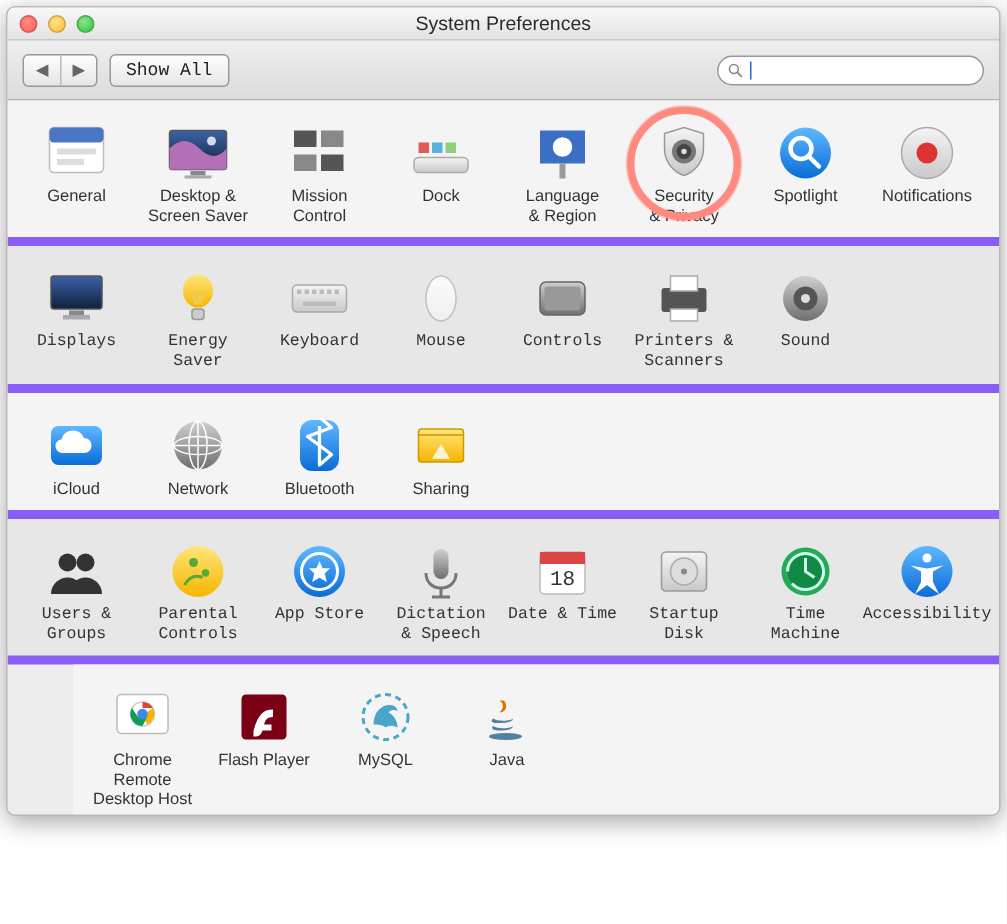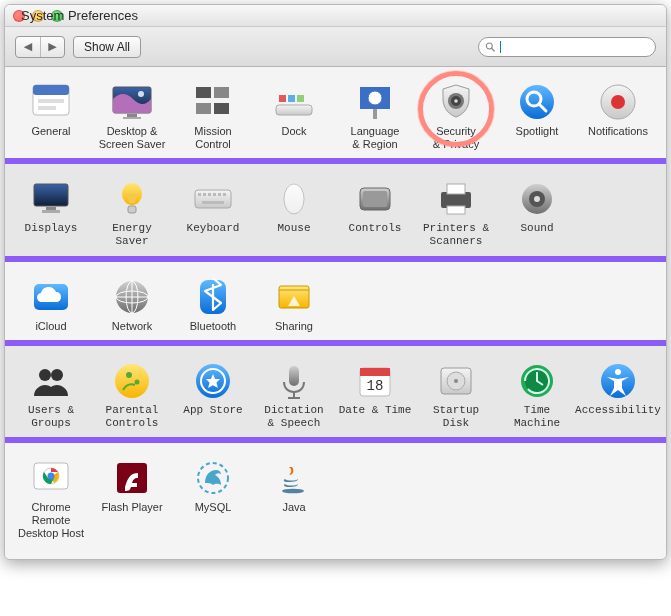--- a/index.html
+++ b/index.html
@@ -29,21 +29,22 @@
     border-bottom: 1px solid #c9c9c9;
     position: relative;
   }
   .traffic { display: flex; gap: 7px; }
   .tbtn { width: 12px; height: 12px; border-radius: 50%; border: 1px solid rgba(0,0,0,0.2); }
   .tbtn.close { background: radial-gradient(circle at 40% 35%, #ff8b82, #ff5f56); }
   .tbtn.min   { background: radial-gradient(circle at 40% 35%, #ffe08a, #ffbd2e); }
   .tbtn.zoom  { background: radial-gradient(circle at 40% 35%, #8fe18e, #27c93f); }
   .title {
     position: absolute;
-    left: 16px; right: 0;
+    left: 0; right: 0;
+    text-align: center;
     font-size: 13px;
     color: #2a2a2a;
     pointer-events: none;
   }
   .toolbar {
     height: 40px;
     background: linear-gradient(#eeeeee,#dcdcdc);
     border-bottom: 1px solid #b4b4b4;
     display: flex;
     align-items: center;
@@ -70,20 +71,21 @@
   .showall {
     height: 22px;
     padding: 0 10px;
     border: 1px solid #999;
     border-radius: 4px;
     background: linear-gradient(#fdfdfd,#e6e6e6);
     font-size: 12px;
     color: #222;
     display: flex;
     align-items: center;
+    font-family: Liberation Mono, monospace;
   }
   .spacer { flex: 1; }
   .search {
     display: flex;
     align-items: center;
     width: 178px;
     height: 20px;
     border: 1px solid #999;
     border-radius: 10px;
     background: #fff;
@@ -99,21 +101,21 @@
     background: transparent;
   }
   .caret { width: 1px; height: 12px; background: #1a6fd6; }
 
   .grid-section {
     border-bottom: 6px solid #8b5cf6;
     padding: 14px 6px 8px 6px;
   }
   .grid-section.alt { background: #e7e7e7; font-family: Liberation Mono, monospace; }
   .grid-section.plain { background: #f4f4f4; }
-  .grid-section:last-child { border-bottom: none; padding-bottom: 20px; }
+  .grid-section:last-child { border-bottom: none; padding-bottom: 4px; margin-left: 44px; }
   .row {
     display: grid;
     grid-template-columns: repeat(8, 80px);
     justify-content: start;
     column-gap: 1px;
     row-gap: 12px;
   }
   .item {
     display: flex;
     flex-direction: column;

